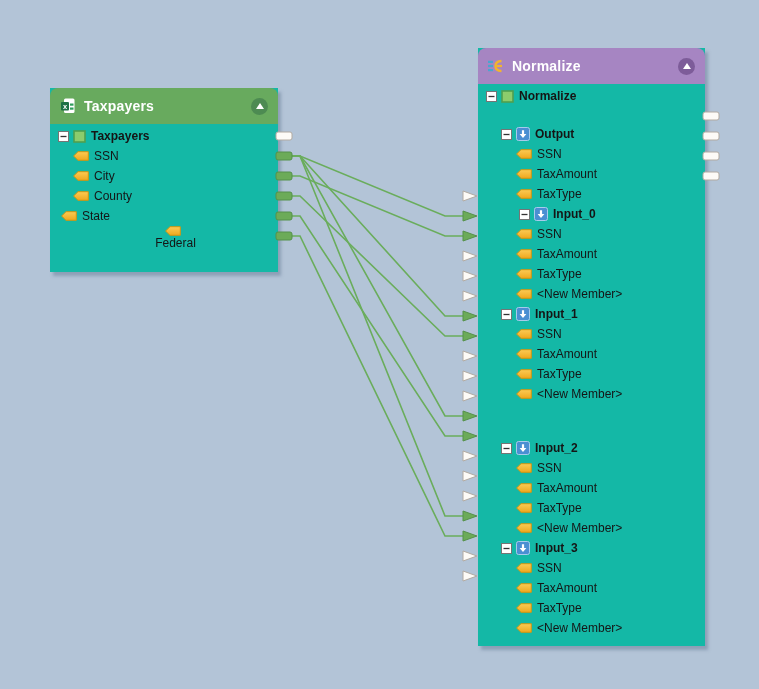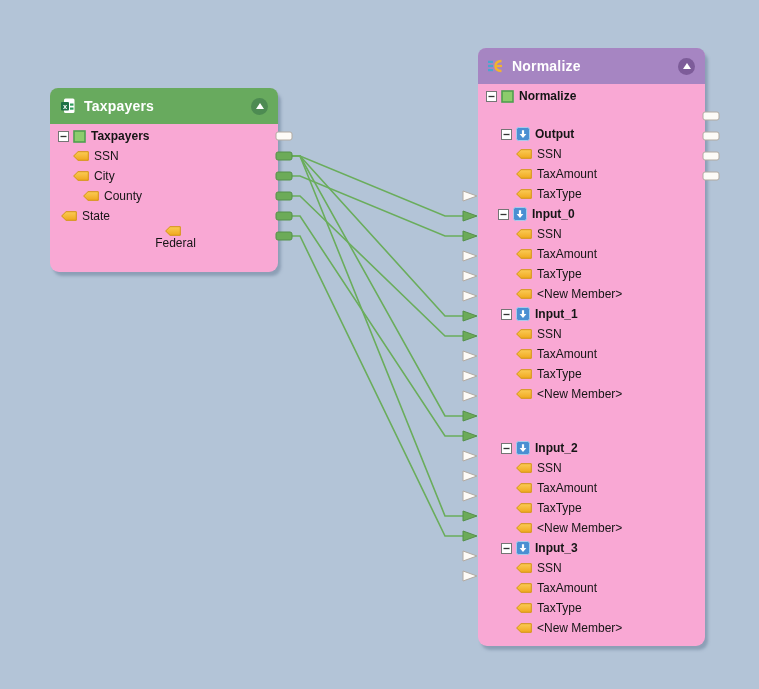--- a/index.html
+++ b/index.html
@@ -4,22 +4,22 @@
 <style>
   html,body{margin:0;padding:0;}
   body{font-family:"Liberation Sans",sans-serif;}
   .canvas{
     position:relative;
     width:759px;height:689px;
     overflow:hidden;
   }
   .node{
     position:absolute;
-    background:#f9a8d4;
-    border-radius:9px;
+    background:#14b8a6;
+    border-radius:0;
     box-shadow:3px 4px 3px rgba(110,130,155,0.55);
     z-index:2;
   }
   .node-header{
     height:36px;
     border-radius:8px 8px 0 0;
     display:flex;
     align-items:center;
     padding:0 10px;
     box-sizing:border-box;
@@ -119,21 +119,21 @@
                 <linearGradient id="tg2" x1="0" y1="0" x2="0" y2="1">
                   <stop offset="0" stop-color="#fbcb55"></stop>
                   <stop offset="1" stop-color="#efa81e"></stop>
                 </linearGradient>
               </defs>
               <polygon points="0.6,5 5,0.7 15.3,0.7 15.3,9.3 5,9.3" fill="url(#tg2)" stroke="#d2960f" stroke-width="1"></polygon>
             </svg>
           </span>
           <span class="label">City</span>
         </div>
-        <div class="row" style="padding-left: 33px;">
+        <div class="row" style="padding-left: 23px;">
           <span class="ricon">
             <svg width="16" height="10" viewBox="0 0 16 10">
               <defs>
                 <linearGradient id="tg3" x1="0" y1="0" x2="0" y2="1">
                   <stop offset="0" stop-color="#fbcb55"></stop>
                   <stop offset="1" stop-color="#efa81e"></stop>
                 </linearGradient>
               </defs>
               <polygon points="0.6,5 5,0.7 15.3,0.7 15.3,9.3 5,9.3" fill="url(#tg3)" stroke="#d2960f" stroke-width="1"></polygon>
             </svg>
@@ -251,21 +251,21 @@
                 <linearGradient id="tg8" x1="0" y1="0" x2="0" y2="1">
                   <stop offset="0" stop-color="#fbcb55"></stop>
                   <stop offset="1" stop-color="#efa81e"></stop>
                 </linearGradient>
               </defs>
               <polygon points="0.6,5 5,0.7 15.3,0.7 15.3,9.3 5,9.3" fill="url(#tg8)" stroke="#d2960f" stroke-width="1"></polygon>
             </svg>
           </span>
           <span class="label">TaxType</span>
         </div>
-        <div class="row bold" style="padding-left: 20px;">
+        <div class="row bold" style="padding-left: 13px; margin-left: 28px;">
           <span class="ebox">
             <svg width="11" height="11" viewBox="0 0 11 11">
               <rect x="0.5" y="0.5" width="10" height="10" fill="#ffffff" stroke="#757575"></rect>
               <line x1="2.5" y1="5.5" x2="8.5" y2="5.5" stroke="#333333" stroke-width="1.3"></line>
             </svg>
           </span>
           <span class="ricon">
             <svg width="14" height="14" viewBox="0 0 14 14">
               <rect x="0.5" y="0.5" width="13" height="13" rx="2" fill="#4a8fd2" stroke="#a8cbec"></rect>
               <path d="M7 11 L3.6 7 L5.9 7 L5.9 3.2 L8.1 3.2 L8.1 7 L10.4 7 Z" fill="#ffffff"></path>

